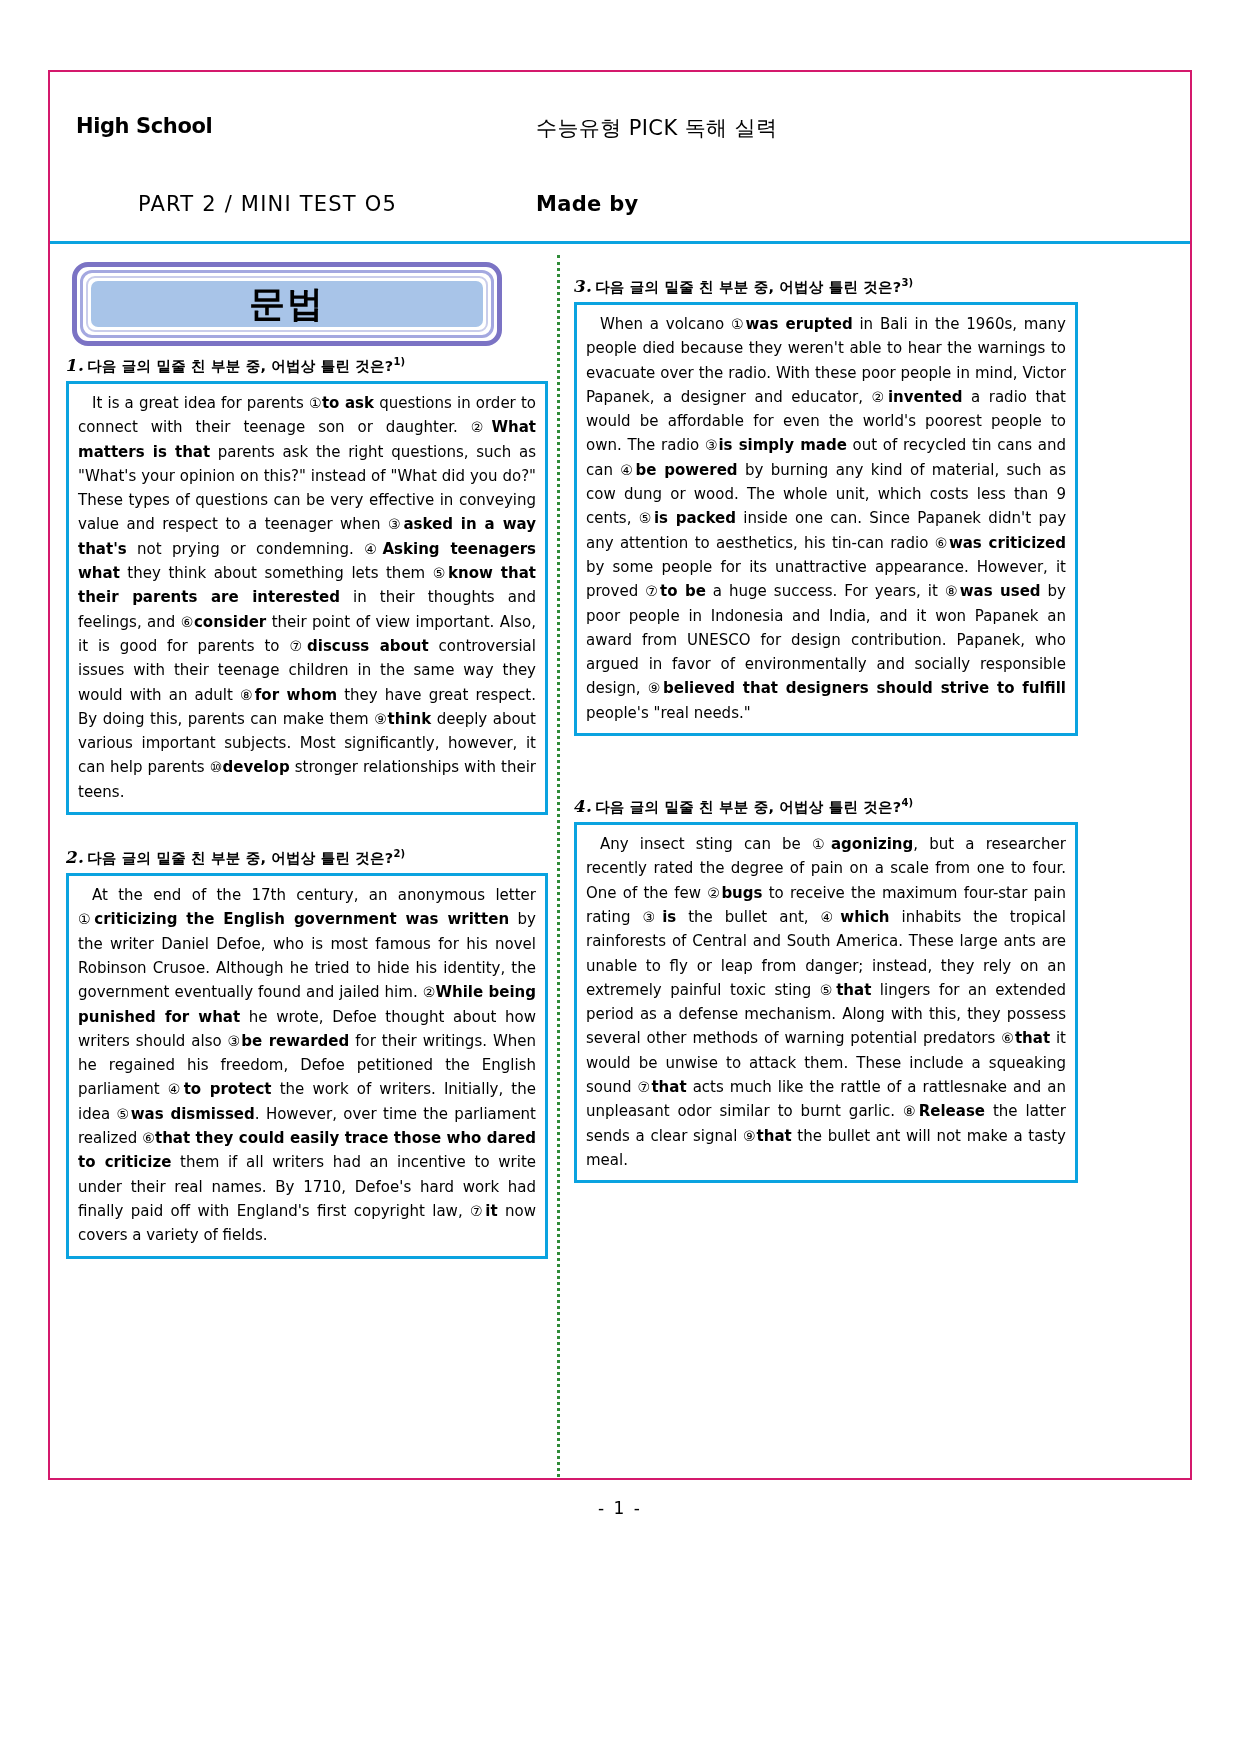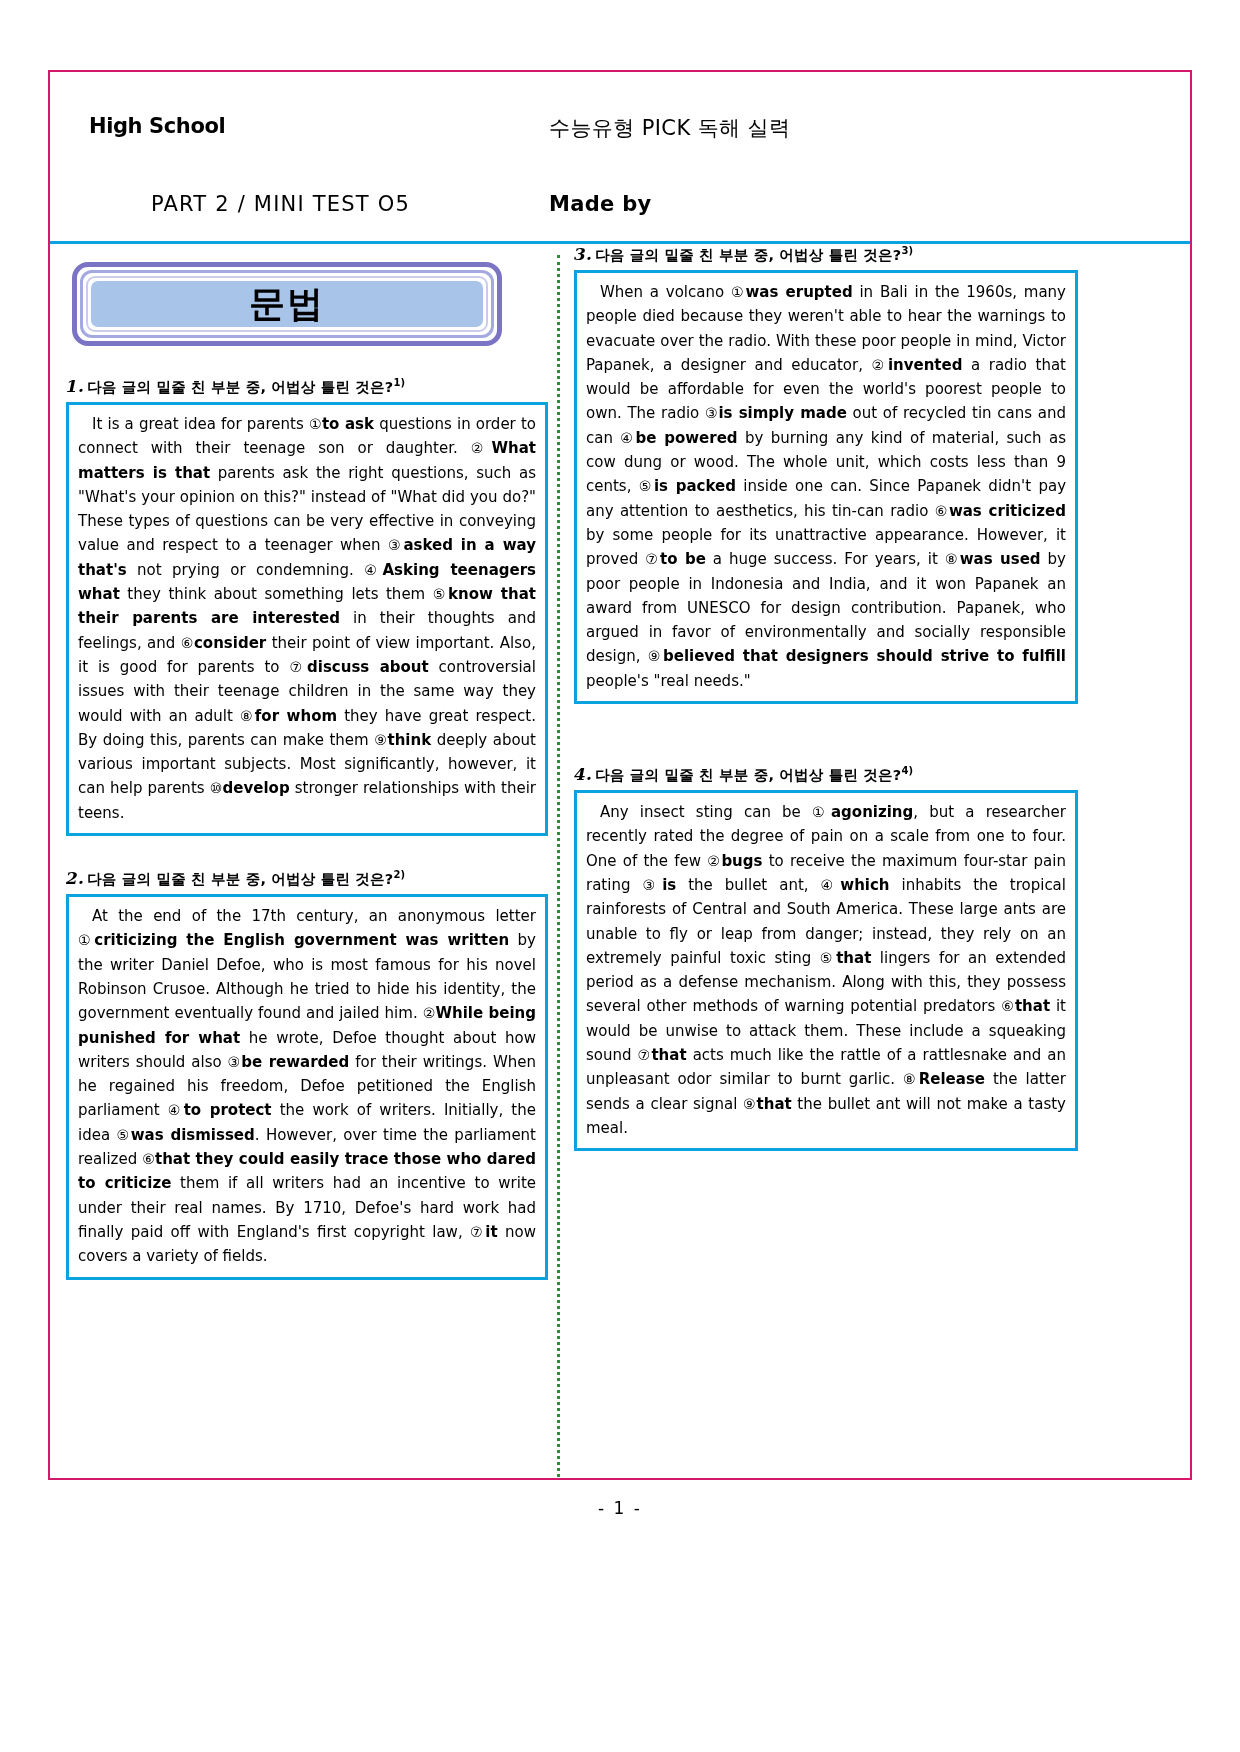--- a/index.html
+++ b/index.html
@@ -32,21 +32,20 @@
     position: absolute;
     left: 50px;
     top: 72px;
     width: 1140px;
     height: 170px;
     box-sizing: border-box;
   }
   .hdr-row {
     position: absolute;
     width: 100%;
-    margin-left: 13px;
   }
   #hdr-school {
     left: 26px;
     top: 42px;
     font-size: 21px;
     font-weight: bold;
     letter-spacing: -0.4px;
     font-family: "DejaVu Sans", sans-serif;
   }
   #hdr-booktitle {
@@ -87,21 +86,21 @@
   #col-left {
     position: absolute;
     left: 66px;
     top: 252px;
     width: 482px;
     height: 1200px;
   }
   #col-right {
     position: absolute;
     left: 574px;
-    top: 236px;
+    top: 268px;
     width: 504px;
     height: 1200px;
   }
   
   #col-divider {
     position: absolute;
     left: 557px;
     top: 255px;
     width: 0;
     height: 1222px;
@@ -151,21 +150,21 @@
   #grammar-label {
     font-family: "DejaVu Sans", sans-serif;
     font-size: 36px;
     font-weight: bold;
     color: #000;
     letter-spacing: 2px;
     line-height: 1;
   }
 
   
-  .question { margin-top: 30px; }
+  .question { margin-top: 9px; }
   .q-head {
     font-family: "DejaVu Sans", sans-serif;
     font-size: 14.5px;
     font-weight: bold;
     letter-spacing: 0.2px;
     margin-bottom: 5px;
     white-space: nowrap;
   }
   .q-num {
     font-family: "DejaVu Serif", serif;

